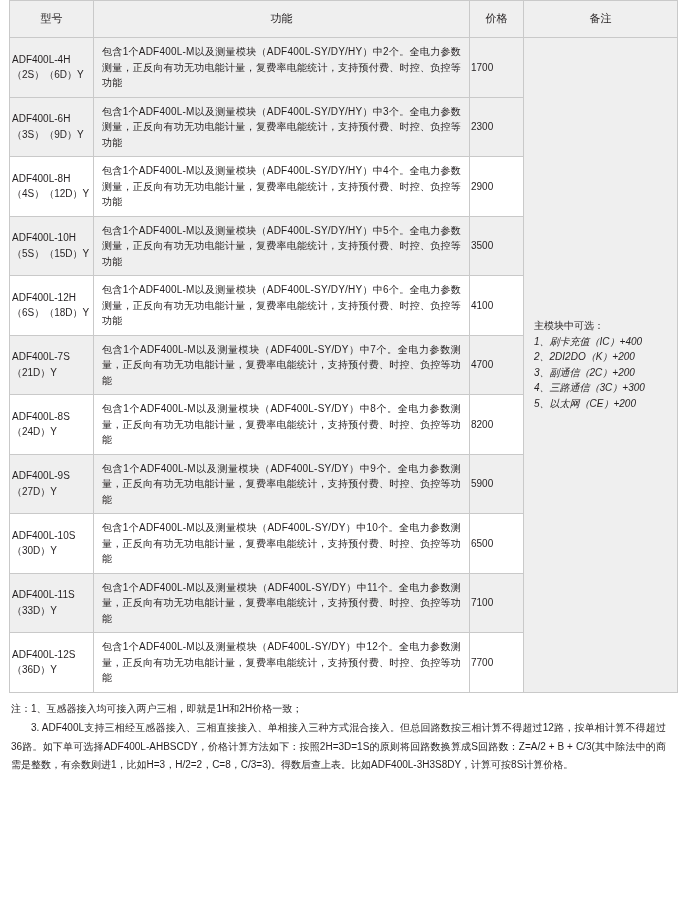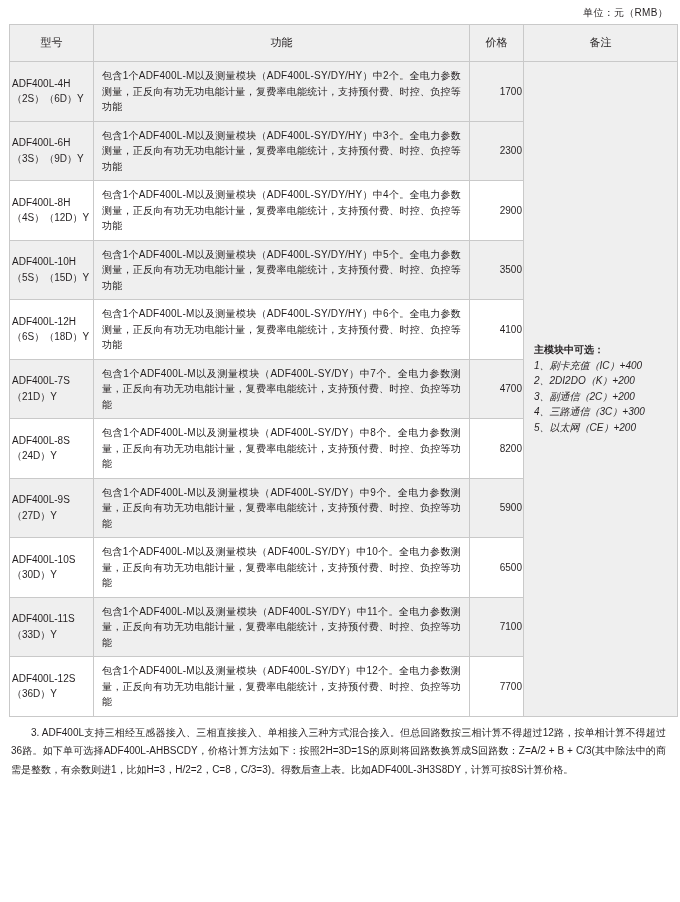--- a/index.html
+++ b/index.html
@@ -54,36 +54,35 @@
     text-align: left;
     padding: 4px 2px;
     line-height: 1.7;
   }
   td.func {
     padding: 6px 8px;
     text-align: justify;
     letter-spacing: 0.2px;
   }
   td.price {
-    text-align: right;
+    text-align: left;
   }
   td.note {
     padding: 6px 10px;
     vertical-align: middle;
     line-height: 2.0;
   }
   tr.shaded td {
     background: #efefef;
   }
   tr.plain td {
     background: #ffffff;
   }
   .note-title {
     margin-bottom: 0;
-    font-weight: bold;
   }
   .note-list div {
     white-space: nowrap;
     font-style: italic;
   }
   .footnotes {
     font-size: 10px;
     line-height: 1.85;
     padding: 7px 8px 0 5px;
     text-align: justify;
@@ -93,21 +92,20 @@
   }
   .fn-indent {
     text-indent: 0;
   }
 </style>
 </head>
 <body>
 
 <div class="page">
 
-  <div class="unit-line">单位：元（RMB）</div>
 
   <table class="pricing">
     <colgroup>
       <col class="c-model">
       <col class="c-func">
       <col class="c-price">
       <col class="c-note">
     </colgroup>
     <thead>
       <tr>
@@ -223,16 +221,17 @@
           <div>ADF400L-12S</div>
           <div>（36D）Y</div>
         </td>
         <td class="func">包含1个ADF400L-M以及测量模块（ADF400L-SY/DY）中12个。全电力参数测量，正反向有功无功电能计量，复费率电能统计，支持预付费、时控、负控等功能</td>
         <td class="price">7700</td>
       </tr>
     </tbody>
   </table>
 
   <div class="footnotes">
+    <p>注：1、互感器接入均可接入两户三相，即就是1H和2H价格一致；</p>
     <p class="fn-indent" style="text-indent: 2em;">3. ADF400L支持三相经互感器接入、三相直接接入、单相接入三种方式混合接入。但总回路数按三相计算不得超过12路，按单相计算不得超过36路。如下单可选择ADF400L-AHBSCDY，价格计算方法如下：按照2H=3D=1S的原则将回路数换算成S回路数：Z=A/2 + B + C/3(其中除法中的商需是整数，有余数则进1，比如H=3，H/2=2，C=8，C/3=3)。得数后查上表。比如ADF400L-3H3S8DY，计算可按8S计算价格。</p>
   </div>
 
 </div>
 
 </body></html>

